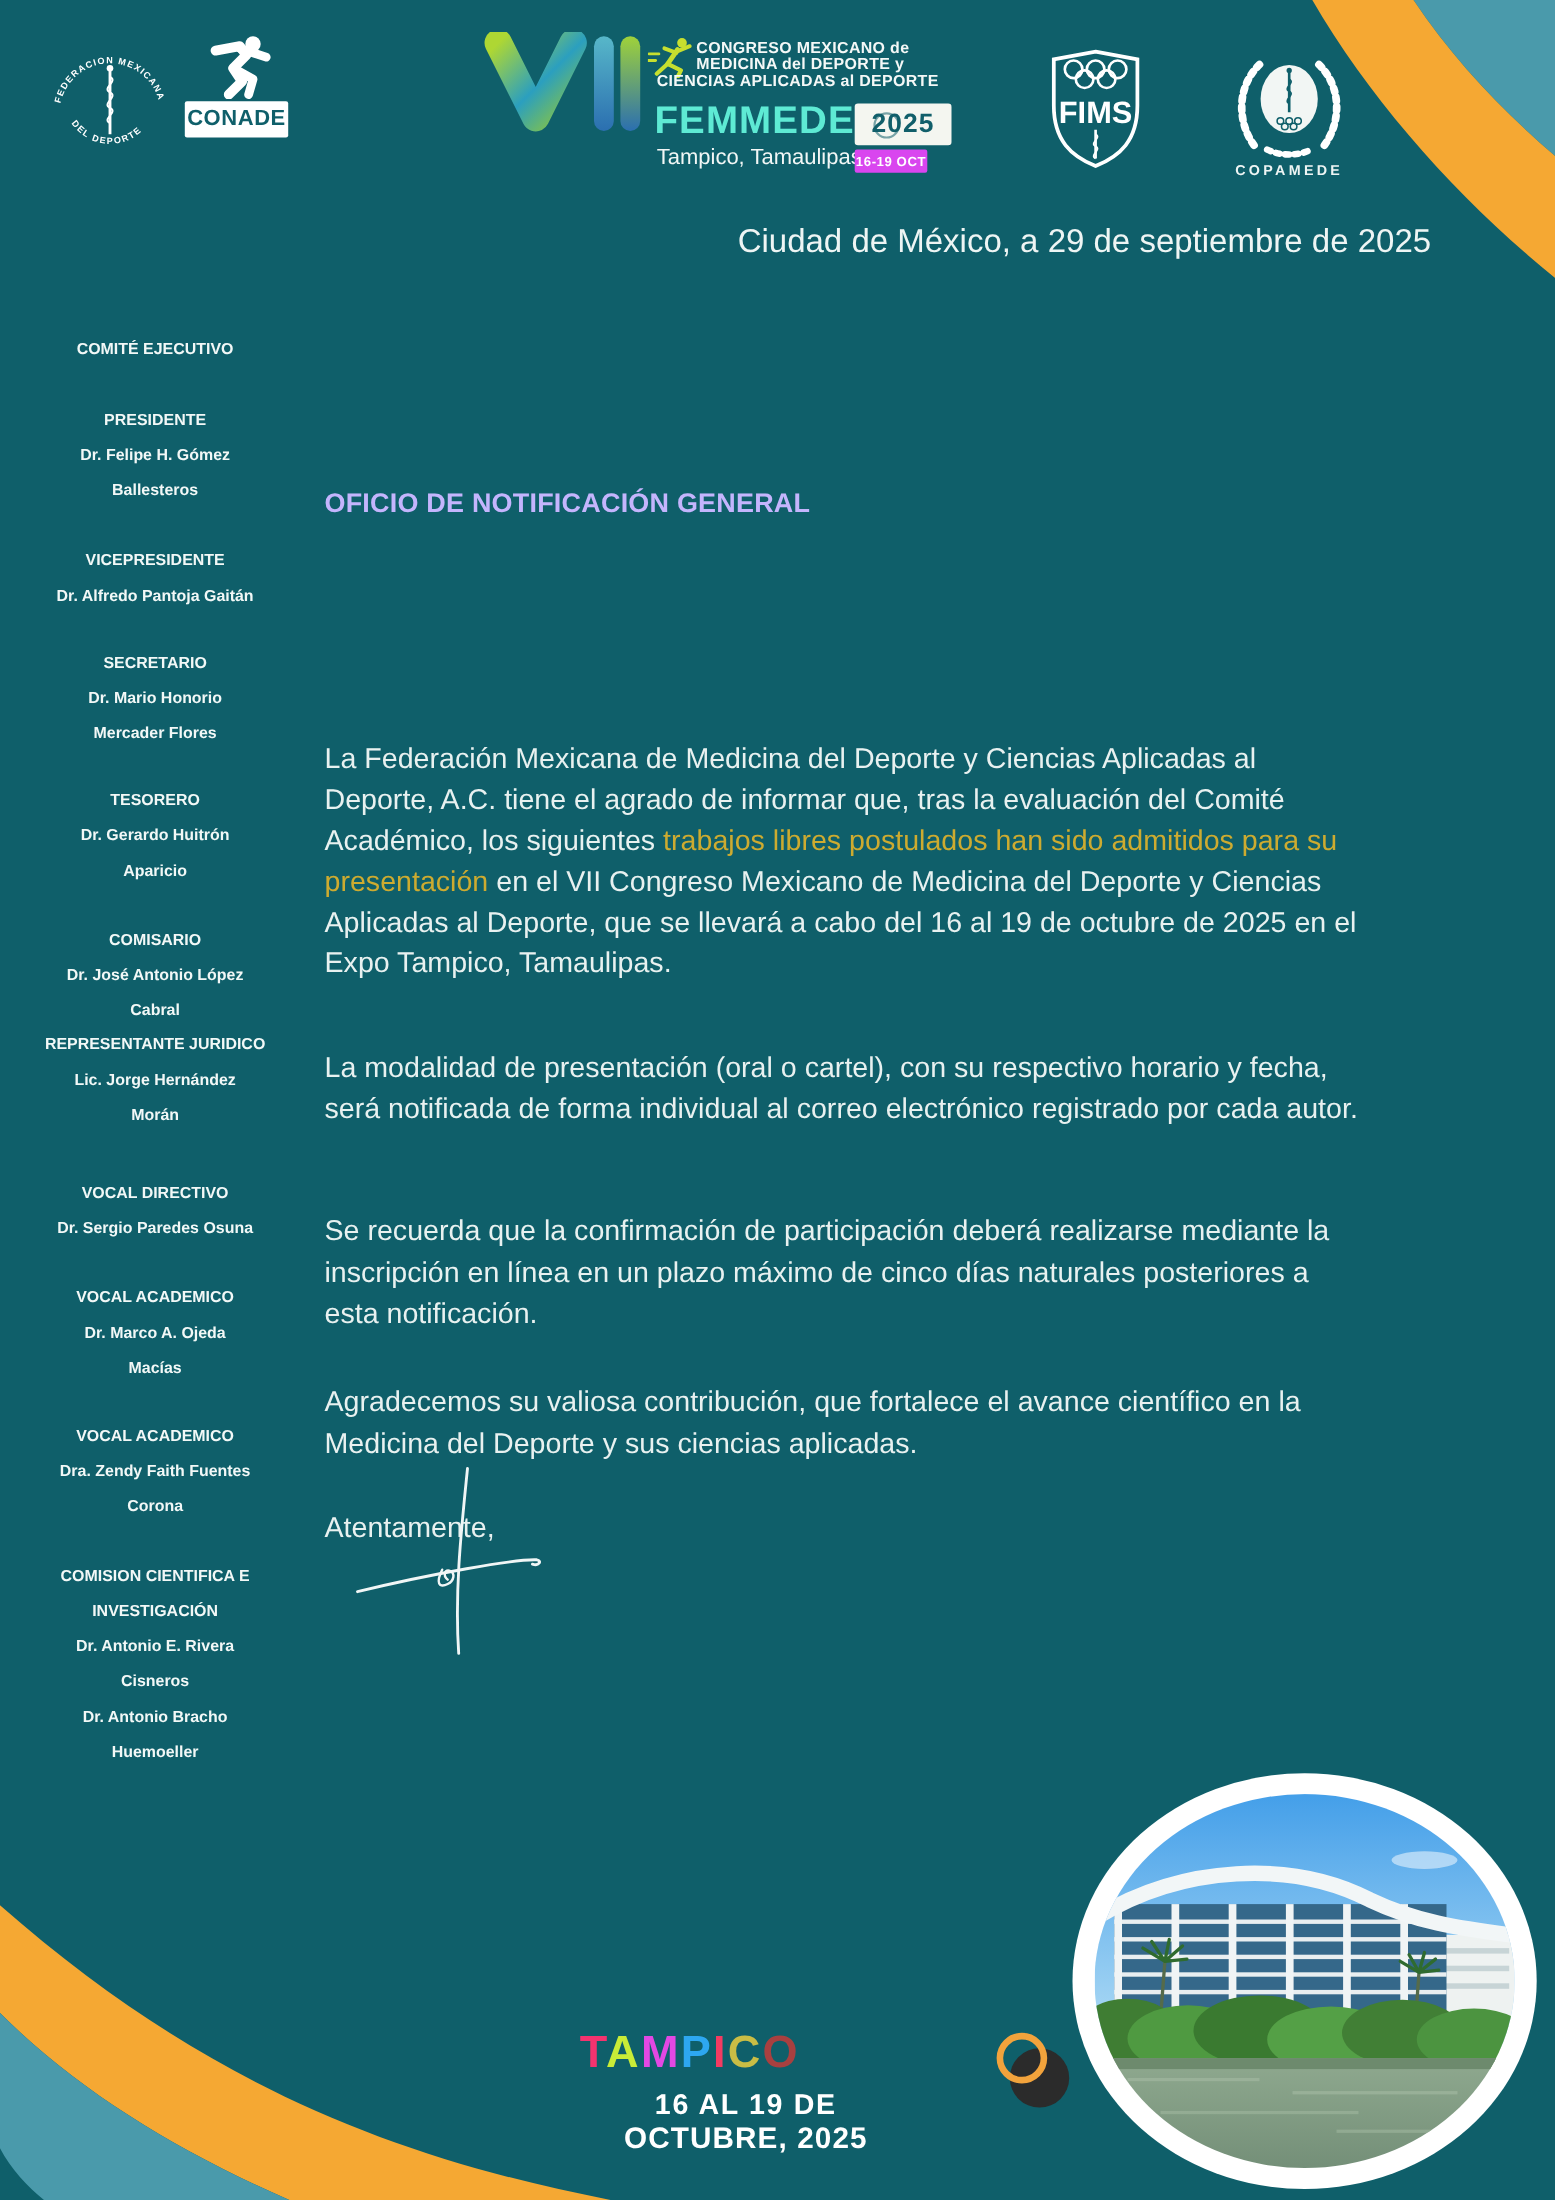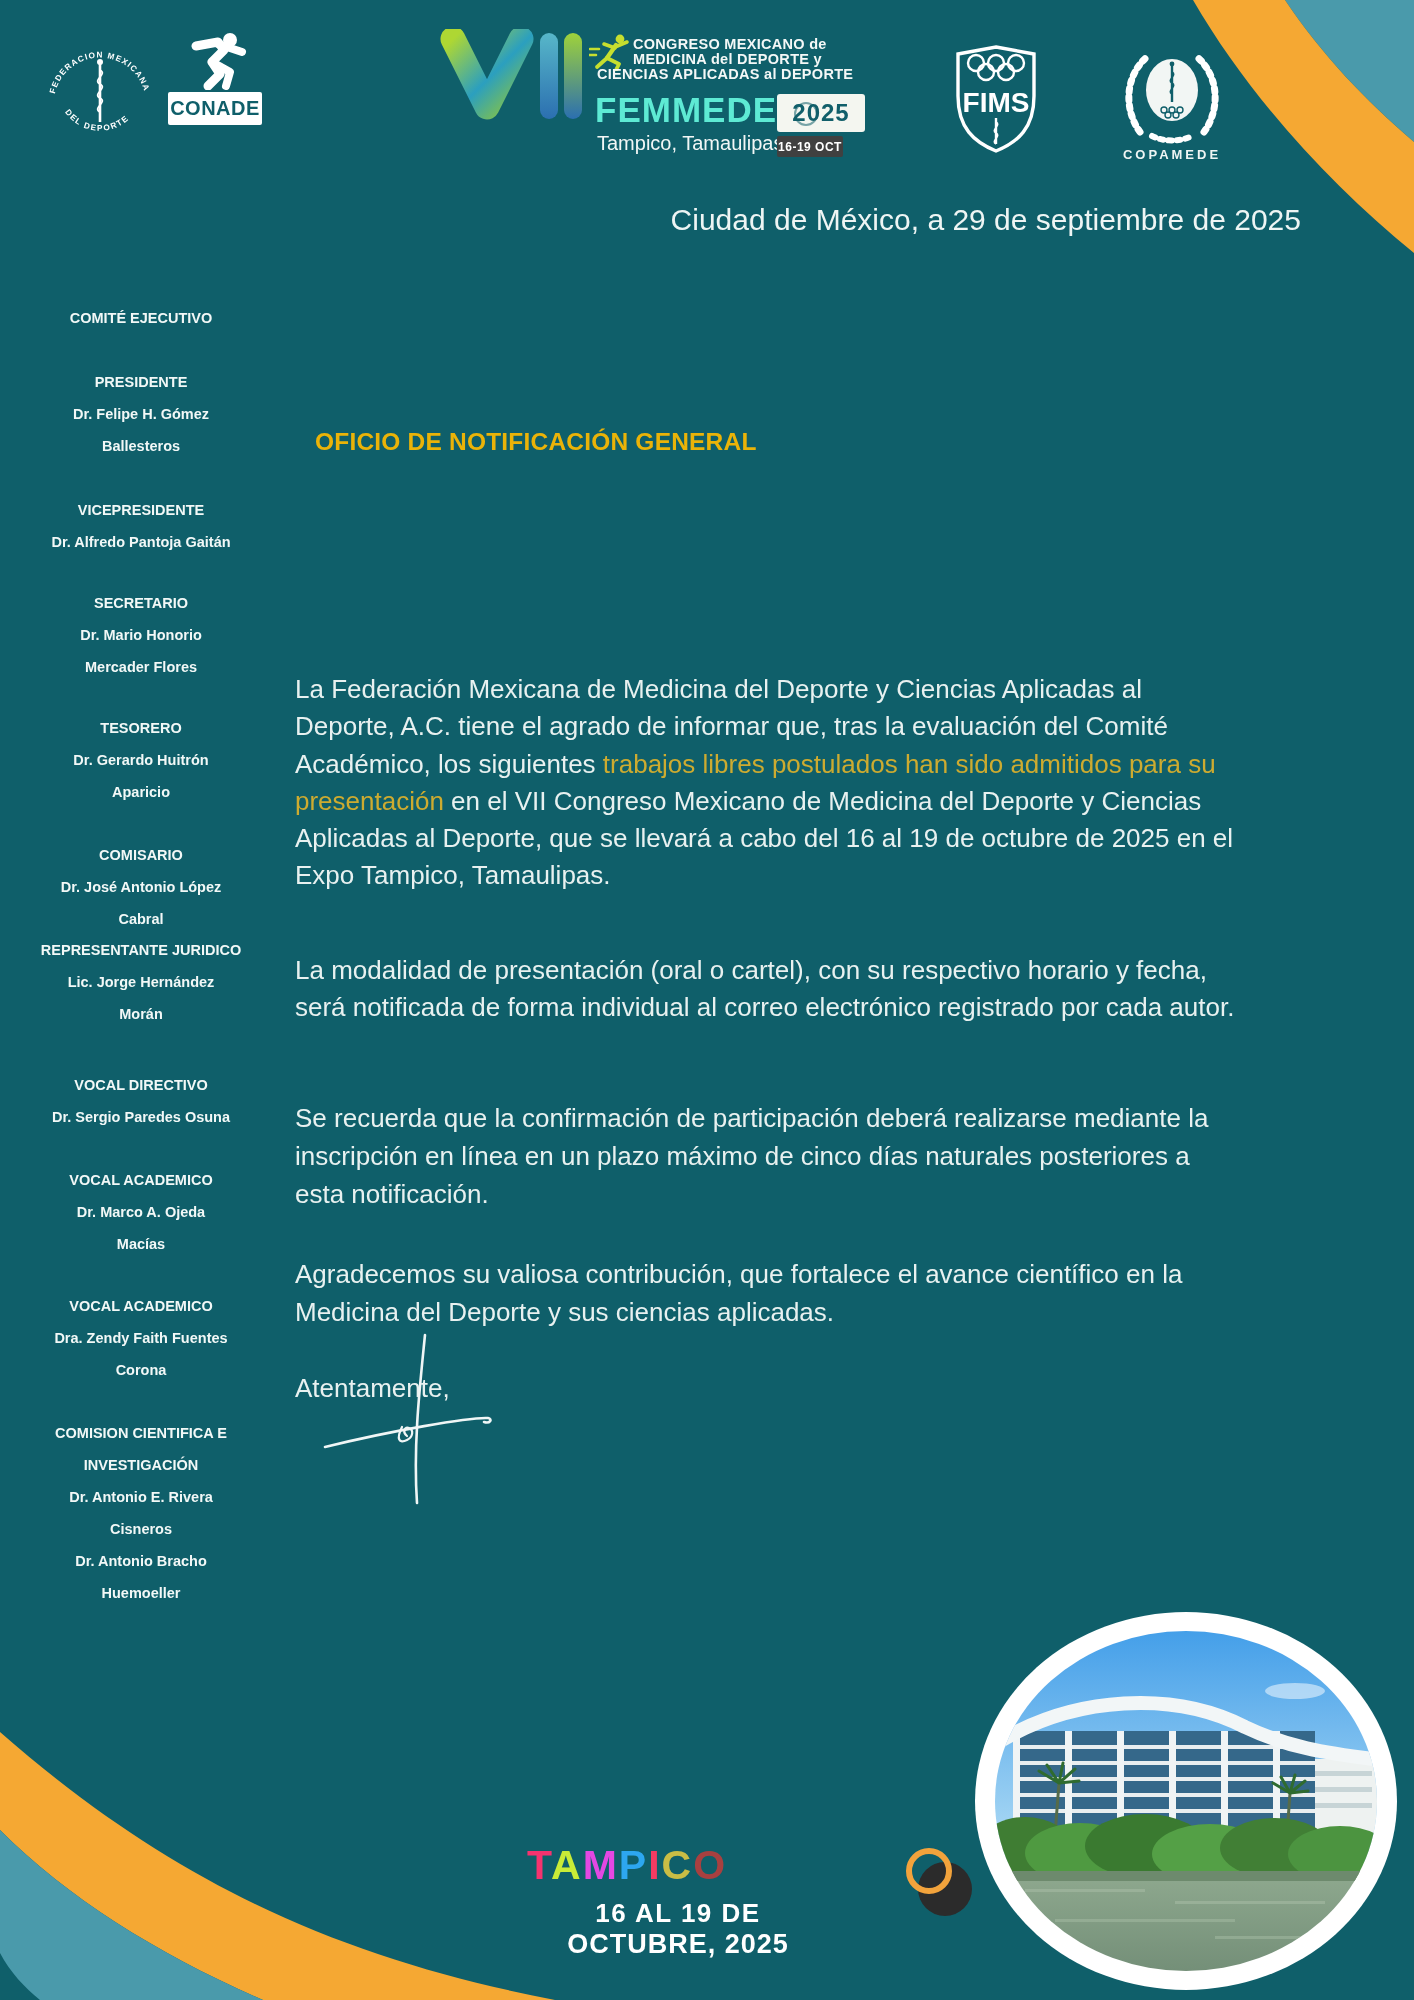--- a/index.html
+++ b/index.html
@@ -20,37 +20,37 @@
   .cg1{left:633px;top:36px;}
   .cg2{left:633px;top:51px;}
   .cg3{left:597px;top:66px;}
   .brand{left:595px;top:90px;font-size:35px;font-weight:bold;color:#5eead4;letter-spacing:1px;}
   .loc{left:597px;top:132px;font-size:20px;color:#f2f7f6;}
   .badge-year{left:777px;top:94px;width:88px;height:38px;background:#f4f6f0;border-radius:3px;
               display:flex;align-items:center;justify-content:center;}
   .badge-year span{color:#115f6a;font-weight:bold;font-size:24px;letter-spacing:1px;}
   .badge-year .ring{position:absolute;left:17px;top:8px;width:20px;height:20px;border:2px solid #115f6a;
               border-radius:50%;opacity:.55;}
-  .badge-dates{left:777px;top:136px;width:66px;height:21px;background:#404040;border-radius:2px;
+  .badge-dates{left:777px;top:136px;width:66px;height:21px;background:#d946ef;border-radius:2px;
               display:flex;align-items:center;justify-content:center;}
   .badge-dates span{color:#ffffff;font-weight:bold;font-size:12px;letter-spacing:.5px;}
   .fims{left:953px;top:44px;}
   .copamede{left:1118px;top:40px;width:108px;}
   .copamede-label{left:1118px;top:147px;width:108px;text-align:center;color:#eef5f4;
               font-weight:bold;font-size:13px;letter-spacing:3px;}
 
   
   .sidebar-line{width:262px;left:10px;text-align:center;color:#f2f8f7;font-weight:bold;
                 font-size:14.5px;line-height:32px;}
   .sb-group{width:262px;left:10px;text-align:center;color:#f2f8f7;font-weight:bold;
             font-size:14.5px;line-height:32px;}
 
   
   .dateline{left:400px;right:113px;top:203px;text-align:right;color:#eef5f4;font-size:30px;}
-  .doc-title{left:295px;top:428px;color:#eab308;font-size:24.5px;font-weight:bold;letter-spacing:.2px;margin-left:20px;}
+  .doc-title{left:295px;top:444px;color:#c4b5fd;font-size:24.5px;font-weight:bold;letter-spacing:.2px;}
   .doc-subtitle{left:295px;top:549px;width:645px;text-align:center;font-size:23.5px;}
   .para{left:295px;width:940px;color:#e8f1f0;font-size:26px;line-height:37.3px;}
   .p1{top:671px;}
   .p2{top:952px;}
   .p3{top:1099px;line-height:38px;}
   .p4{top:1255px;line-height:38px;}
   .closing{top:1370px;}
   .signblock{top:1450px;line-height:40px;}
 
   

